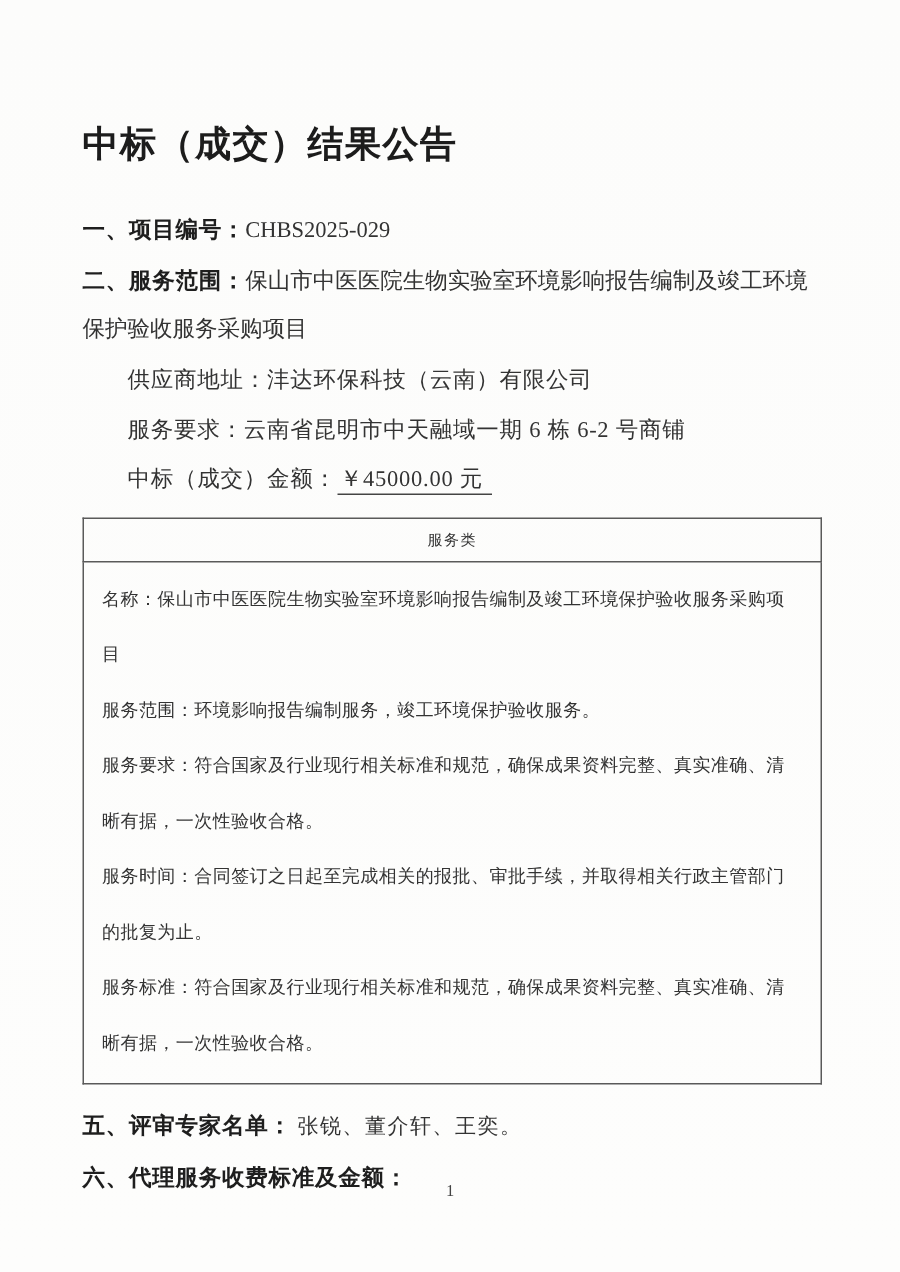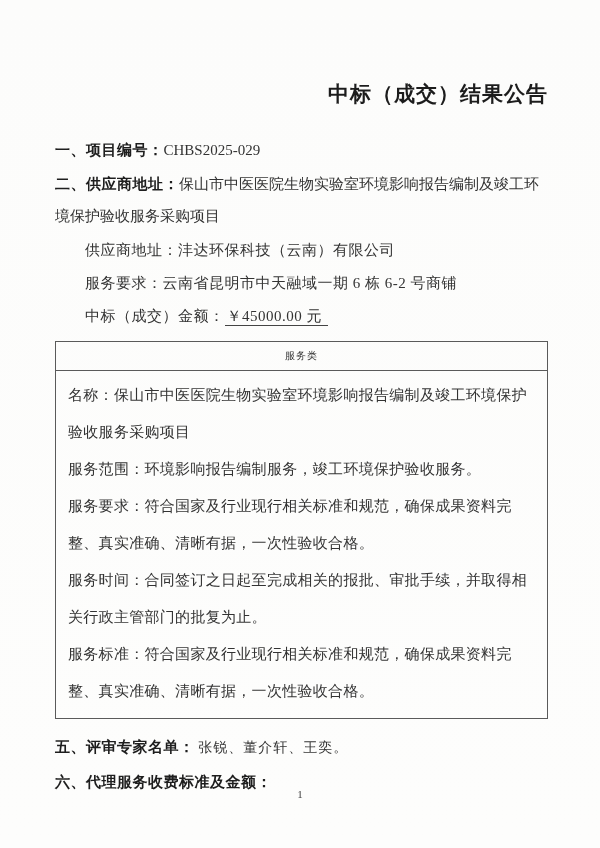--- a/index.html
+++ b/index.html
@@ -13,24 +13,24 @@
   }
   .page {
     box-sizing: border-box;
     width: 600px;
     height: 848px;
     padding: 80px 52px 0 55px;
     background: linear-gradient(180deg, #fcfcfb 0%, #fdfdfc 100%);
     position: relative;
   }
   .doc-title {
-    text-align: right;
+    text-align: left;
     font-family: Liberation Sans, sans-serif;
     font-weight: 700;
-    font-size: 21px;
+    font-size: 24px;
     letter-spacing: 1px;
     color: #1c1c1c;
     margin: 0 0 26px 0;
   }
   p { margin: 0; }
   .sec {
     font-size: 15px;
     line-height: 32px;
     margin-bottom: 2px;
   }
@@ -66,21 +66,21 @@
     font-size: 10px;
     letter-spacing: 1px;
     padding: 7px 4px;
     text-align: center;
     color: #333;
   }
   .bid-table td {
     padding: 6px 12px 8px 12px;
   }
   .bid-table td p {
-    font-size: 15px;
+    font-size: 12px;
     line-height: 37px;
     color: #333;
     letter-spacing: 0.3px;
   }
   .experts-val { font-size: 14px; color: #333; letter-spacing: 1px; }
   .page-number {
     position: absolute;
     bottom: 48px;
     left: 0;
     width: 100%;
@@ -95,21 +95,21 @@
 
 <div class="page">
 
   <h1 class="doc-title">中标（成交）结果公告</h1>
 
   <p class="sec">
     <b>一、项目编号：</b><span class="val">CHBS2025-029</span>
   </p>
 
   <p class="sec">
-    <b>二、供应商地址：</b><span class="val">保山市中医医院生物实验室环境影响报告编制及竣工环境保护验收服务采购项目</span>
+    <b>二、服务范围：</b><span class="val">保山市中医医院生物实验室环境影响报告编制及竣工环境保护验收服务采购项目</span>
   </p>
 
 
   <p class="detail-line">
     <span>供应商地址：</span><span>沣达环保科技（云南）有限公司</span>
   </p>
 
   <p class="detail-line">
     <span>服务要求：</span><span>云南省昆明市中天融域一期 6 栋 6-2 号商铺</span>
   </p>

